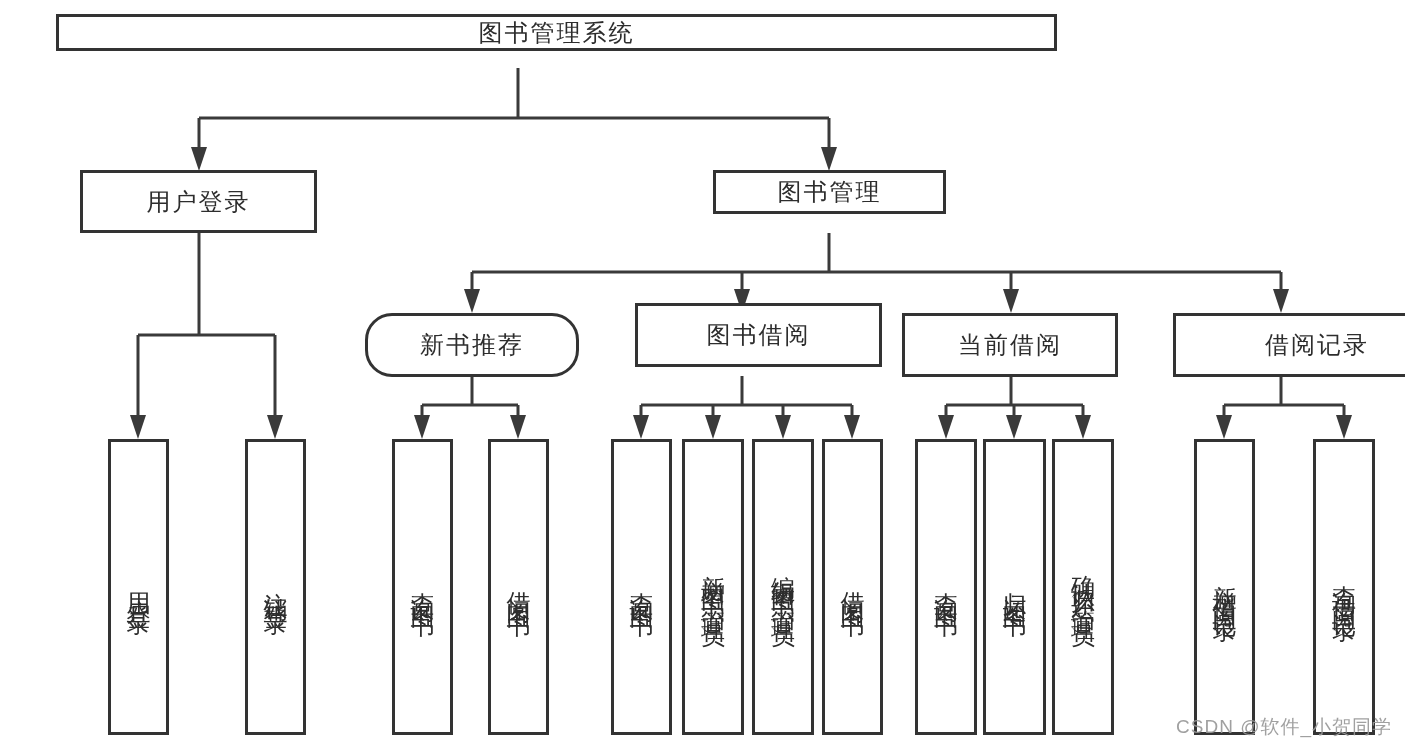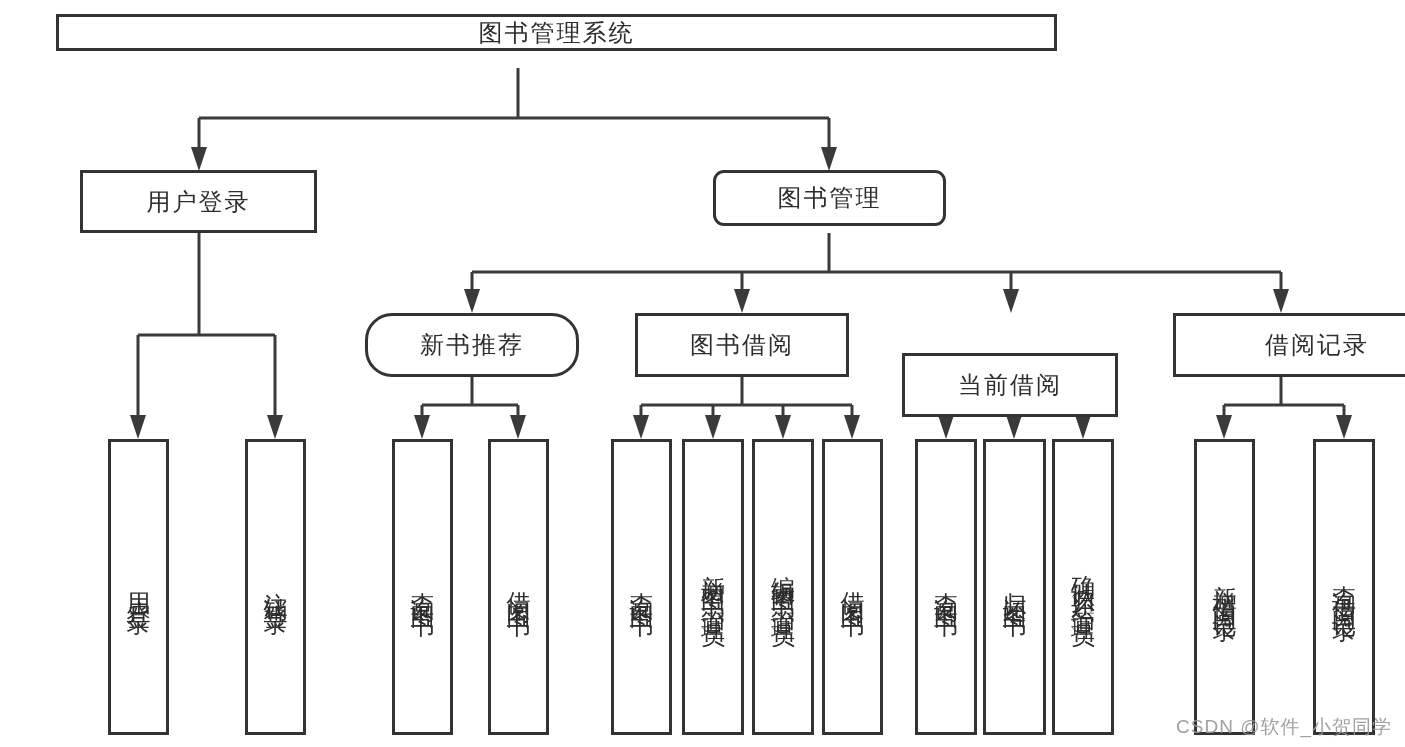--- a/index.html
+++ b/index.html
@@ -95,25 +95,25 @@
       <polygon points="1006,415 1022,415 1014,439"></polygon>
       <polygon points="1075,415 1091,415 1083,439"></polygon>
       <polygon points="1216,415 1232,415 1224,439"></polygon>
       <polygon points="1336,415 1352,415 1344,439"></polygon>
     </g>
   </svg>
 
   <div class="node hbox" style="left:18px; top:14px; width:1001px; height:37px;margin-left:38px;">图书管理系统</div>
 
   <div class="node hbox" style="left:80px; top:170px; width:237px; height:63px;">用户登录</div>
-  <div class="node hbox" style="left:713px; top:170px; width:233px; height:56px;border-radius:11px;">图书管理</div>
+  <div class="node hbox" style="left:713px; top:170px; width:233px; height:44px;">图书管理</div>
 
   <div class="node hbox" style="left:365px; top:313px; width:214px; height:64px;border-radius:27px;">新书推荐</div>
-  <div class="node hbox" style="left:635px; top:313px; width:214px; height:64px;">图书借阅</div>
-  <div class="node hbox" style="left:902px; top:313px; width:216px; height:64px;margin-top:40px;">当前借阅</div>
+  <div class="node hbox" style="left:635px; top:303px; width:247px; height:64px;">图书借阅</div>
+  <div class="node hbox" style="left:902px; top:313px; width:216px; height:64px;">当前借阅</div>
   <div class="node hbox" style="left:1173px; top:313px; width:248px; height:64px;padding-left:40px;">借阅记录</div>
 
   <div class="node vbox" style="left:108px; top:439px; width:61px; height:296px;">
     <span>用户登录</span>
   </div>
   <div class="node vbox" style="left:245px; top:439px; width:61px; height:296px;">
     <span>注销登录</span>
   </div>
 
   <div class="node vbox" style="left:392px; top:439px; width:61px; height:296px;">

